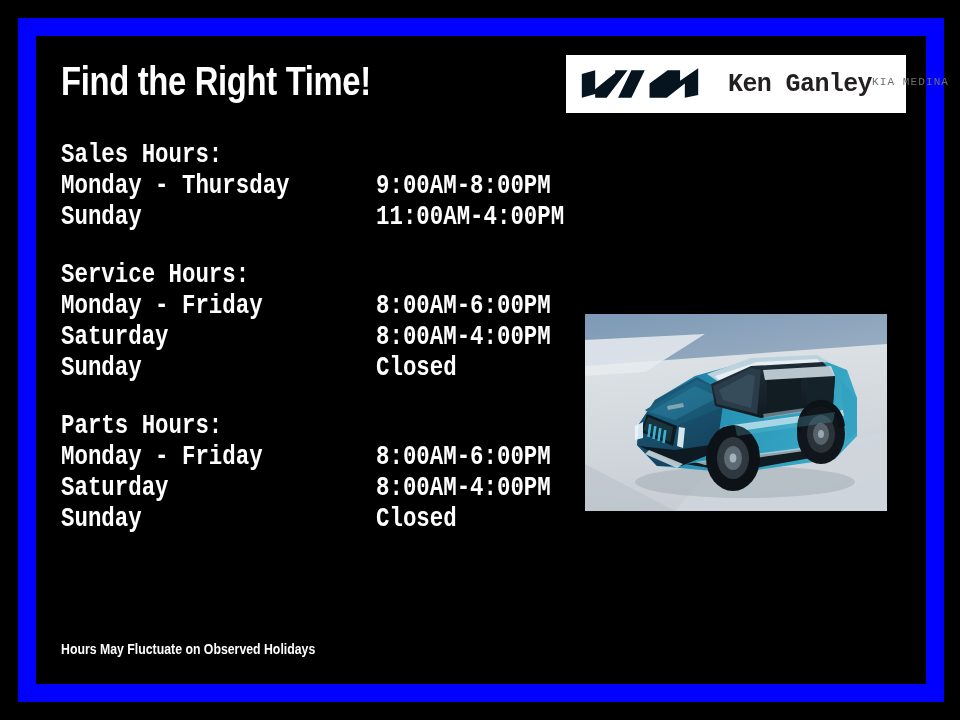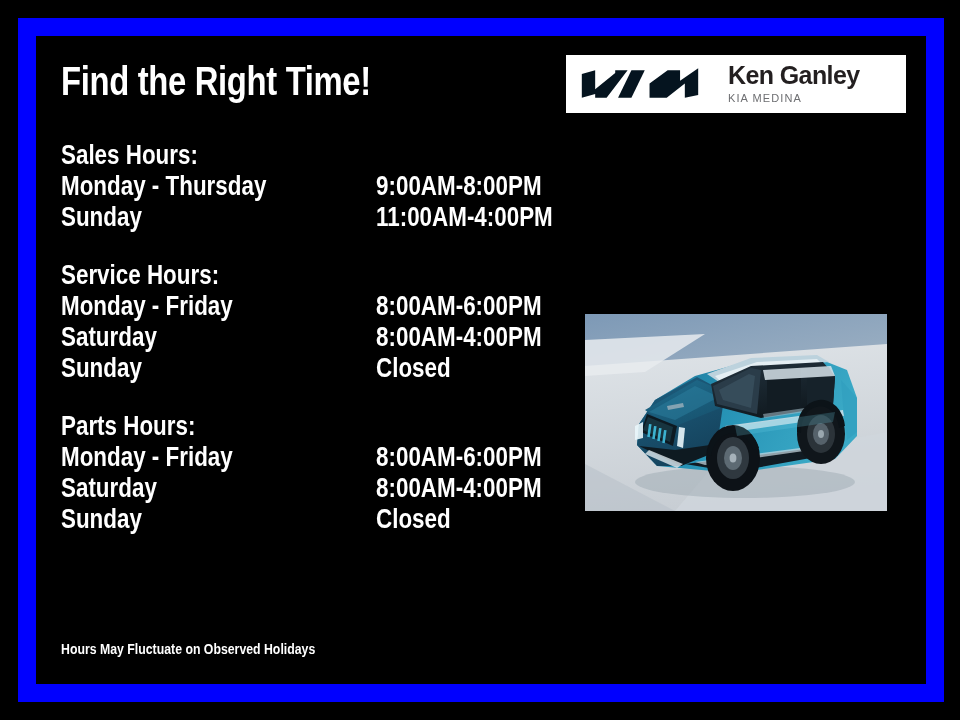--- a/index.html
+++ b/index.html
@@ -55,20 +55,21 @@
 
   
   .hours-wrap {
     position: absolute;
     left: 61px;
     top: 139px;
     width: 470px;
   }
   .hours-block {
     margin-bottom: 27px;
+    font-family: Liberation Mono, monospace;
   }
   .block-heading {
     color: #ffffff;
     font-size: 28px;
     font-weight: bold;
     line-height: 31px;
     white-space: nowrap;
     transform: scaleX(0.80);
     transform-origin: left center;
   }
@@ -120,22 +121,23 @@
   }
   .kia-mark {
     width: 124px;
     height: 34px;
     flex: none;
   }
   .kia-mark svg { display: block; }
   .logo-divider-gap { width: 26px; flex: none; }
   .logo-text {
     display: flex;
-    flex-direction: column;
+    flex-direction: row;
     justify-content: center;
+    font-family: Liberation Mono, monospace;
   }
   .logo-name {
     color: #231f20;
     font-size: 25px;
     font-weight: bold;
     line-height: 25px;
     letter-spacing: -0.6px;
     white-space: nowrap;
   }
   .logo-sub {

